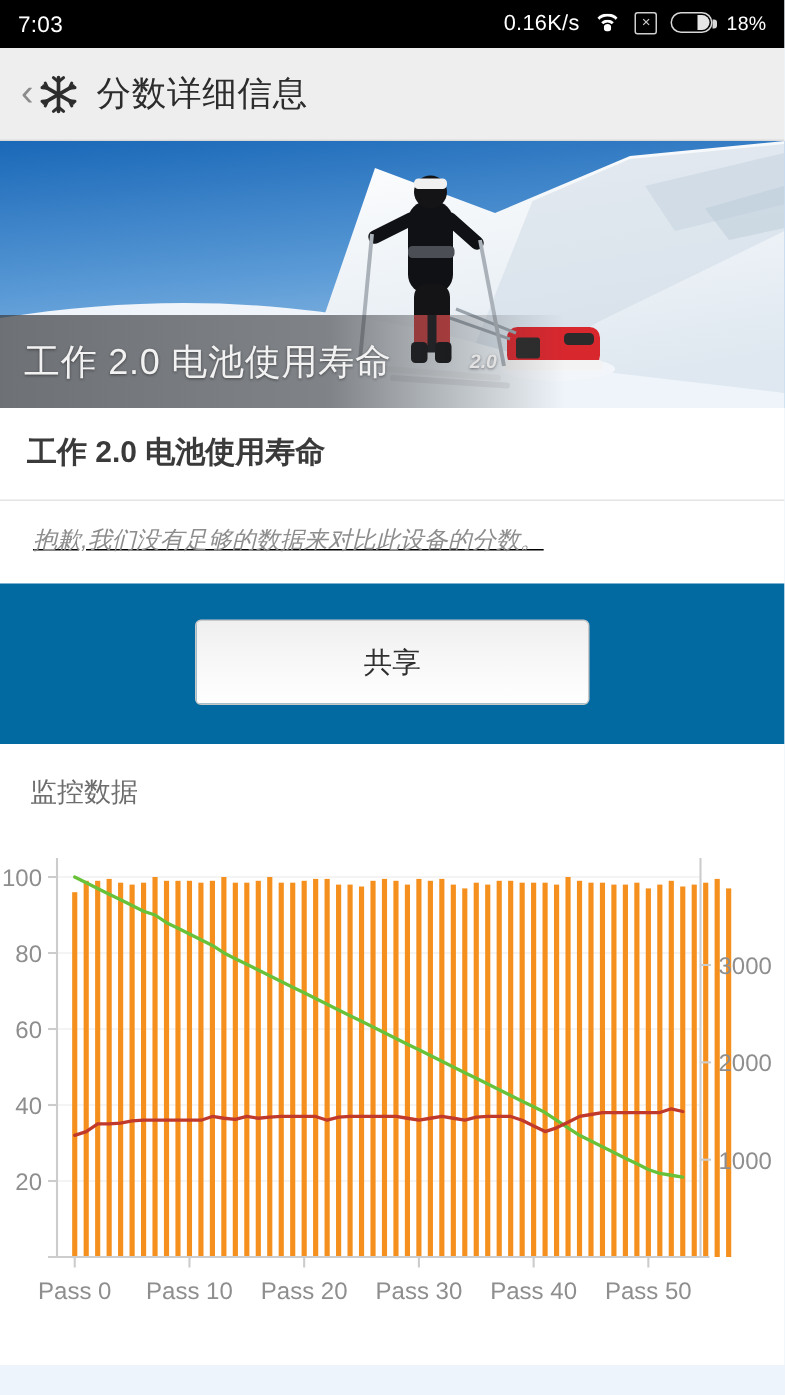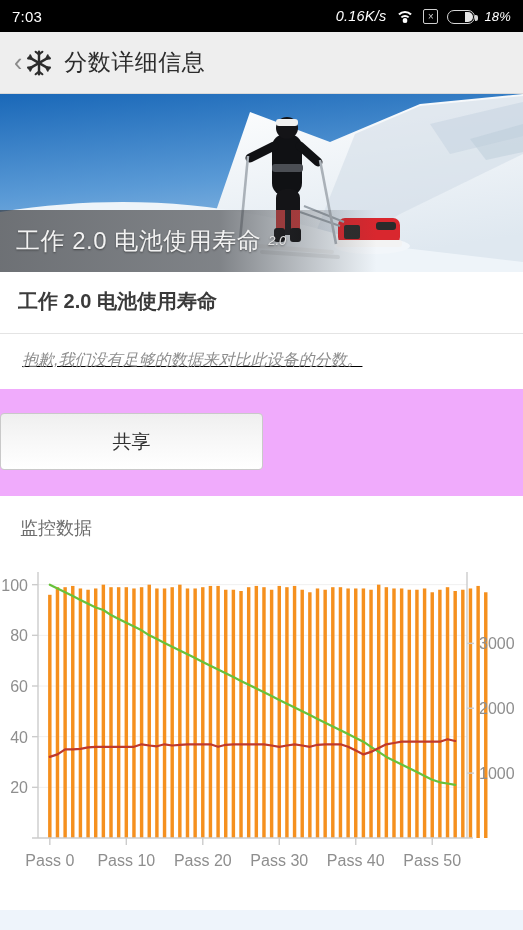--- a/index.html
+++ b/index.html
@@ -10,21 +10,21 @@
     -webkit-font-smoothing:antialiased;
   }
 
   
   .statusbar{
     height:32px; background:#000; color:#fff;
     display:flex; align-items:center; padding:12px 12px;
     font-size:15px; letter-spacing:.2px;
   }
   .sb-time{ flex:0 0 auto; }
-  .sb-right{ margin-left:auto; display:flex; align-items:flex-end; gap:9px;font-style:italic; }
+  .sb-right{ margin-left:auto; display:flex; align-items:flex-start; gap:9px; }
   .sb-speed{ font-size:14.5px; }
   .ic-wifi{ position:relative; width:19px; height:14px; }
   .ic-wifi i{ position:absolute; left:50%; transform:translateX(-50%); border:2px solid #fff;
       border-bottom-color:transparent; border-left-color:transparent; border-right-color:transparent;
       border-radius:50%; }
   .ic-wifi i:nth-child(1){ width:19px; height:19px; top:1px; }
   .ic-wifi i:nth-child(2){ width:12px; height:12px; top:4.5px; }
   .ic-wifi i:nth-child(3){ width:5px;  height:5px;  top:8px; border-bottom-color:#fff; background:#fff; border-radius:50%;}
   .ic-nosim{ width:15px; height:15px; border:1.6px solid #cfcfcf; border-radius:2px;
     display:flex; align-items:center; justify-content:center; font-size:10px; line-height:1; color:#cfcfcf; }
@@ -47,36 +47,36 @@
 
   
   .hero{ position:relative; height:178px; overflow:hidden; background:#7ba9d8; }
   .hero svg{ position:absolute; inset:0; width:100%; height:100%; display:block; }
   .hero-caption{
     position:absolute; left:0; right:0; bottom:0; height:62px;
     background:linear-gradient(to right, rgba(60,62,66,.72) 0%, rgba(60,62,66,.62) 42%, rgba(60,62,66,0) 72%);
     display:flex; align-items:center; padding-left:16px; gap:7px;
   }
   .hero-caption .txt{ color:#f2f2f2; font-size:24px; text-shadow:0 1px 2px rgba(0,0,0,.45); letter-spacing:.5px; }
-  .hero-caption .ver{ color:#e2e2e2; font-size:13px; font-style:italic; font-weight:normal; text-shadow:0 1px 2px rgba(0,0,0,.45); padding-bottom:2px;}
+  .hero-caption .ver{ color:#e2e2e2; font-size:13px; font-style:italic; font-weight:bold; text-shadow:0 1px 2px rgba(0,0,0,.45); padding-bottom:2px;margin-left:45px;}
 
   
   .card{ background:#fff; }
   .divider-soft{ height:1px; background:#e4e4e4; }
 
   .score-row{
     display:flex; align-items:baseline; padding:16px 18px 18px 18px; gap:14px;
   }
   .score-label{ font-size:20px; color:#3a3a3a; font-weight:bold; white-space:nowrap; }
   .score-value{ font-size:30px; color:#f5821f; font-weight:bold; white-space:nowrap; letter-spacing:.5px; }
 
   .note-block{ padding:16px 22px 18px 22px;text-decoration:underline; }
   .note-text{ font-size:16px; color:#8d8d8d; font-style:italic; }
 
-  .share-band{ background:#f0abfc; padding:24px 0 26px 0; display:flex; }
+  .share-band{ background:#0369a1; padding:24px 0 26px 0; display:flex; justify-content:center; }
   .share-btn{
     width:263px; height:57px; border:1px solid #c9c9c9; border-radius:4px;
     background:linear-gradient(to bottom,#efefef 0%,#f7f7f7 45%,#ffffff 100%);
     display:flex; align-items:center; justify-content:center;
     font-size:19px; color:#2f2f2f; cursor:pointer;
   }
 
   .monitor-card{ background:#fff; padding:0 0 20px 0; }
   .monitor-title{ font-size:18px; color:#6d6d6d; padding:20px 20px 10px 20px; }
 

